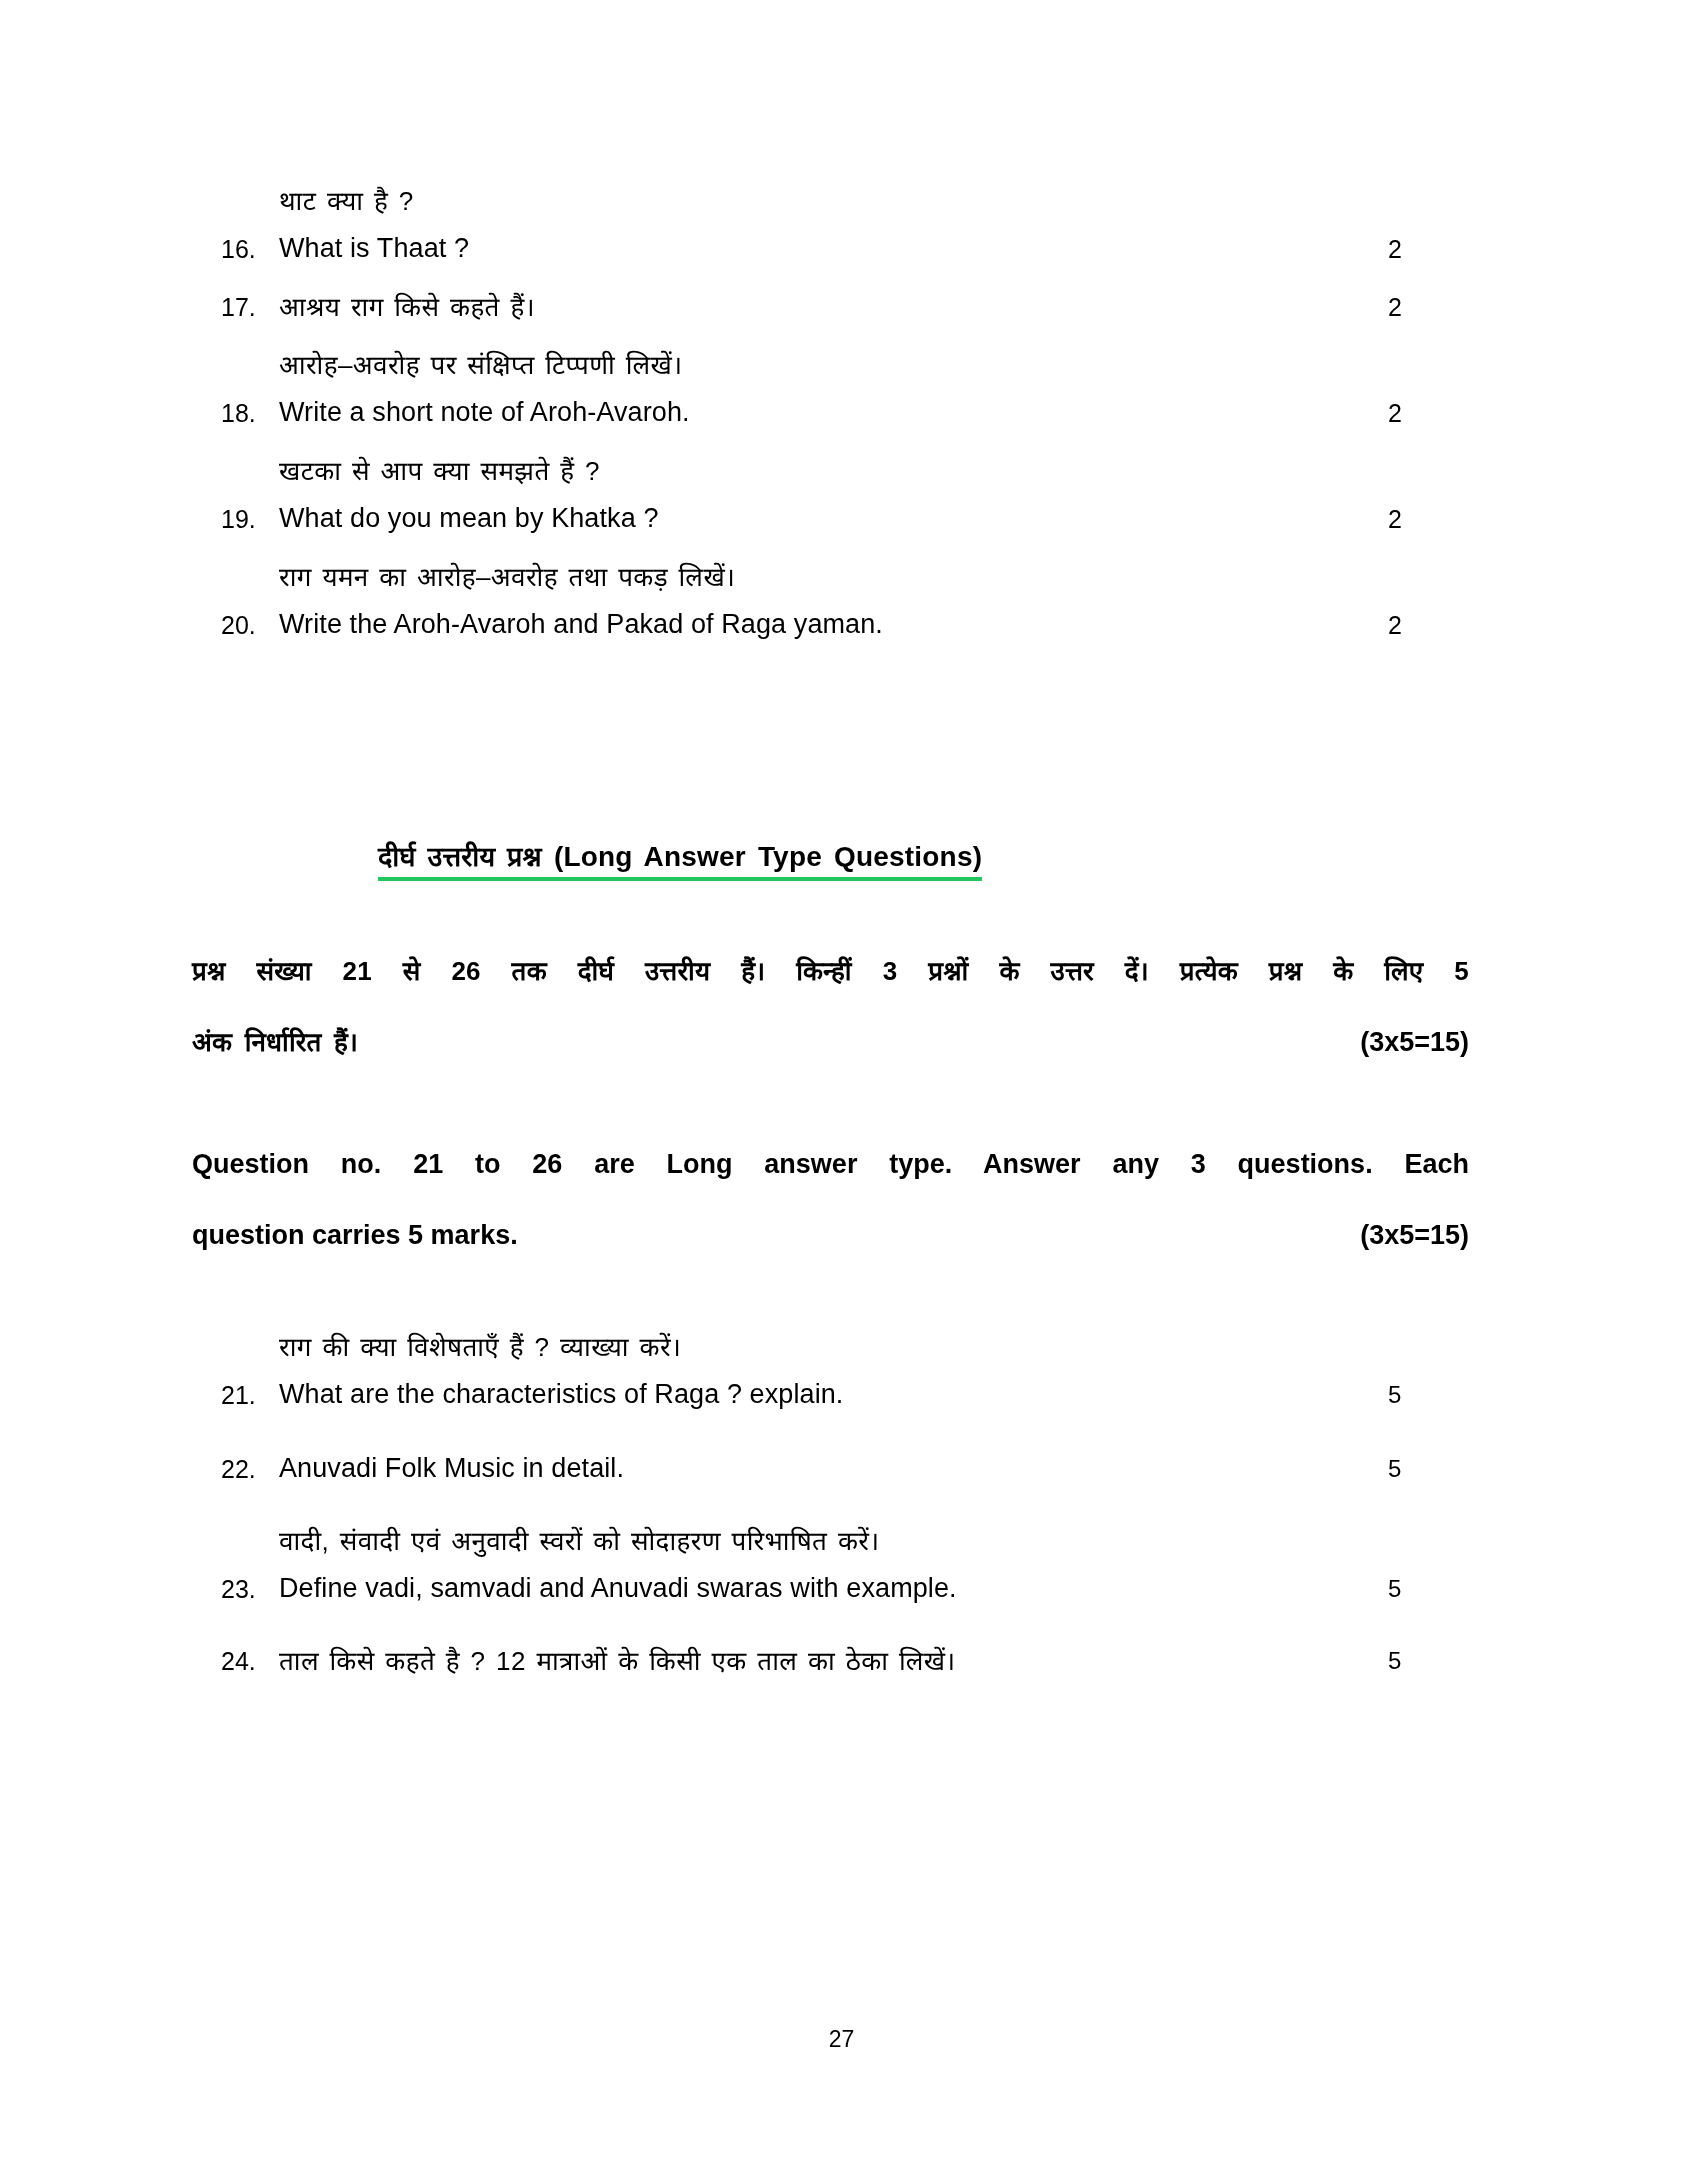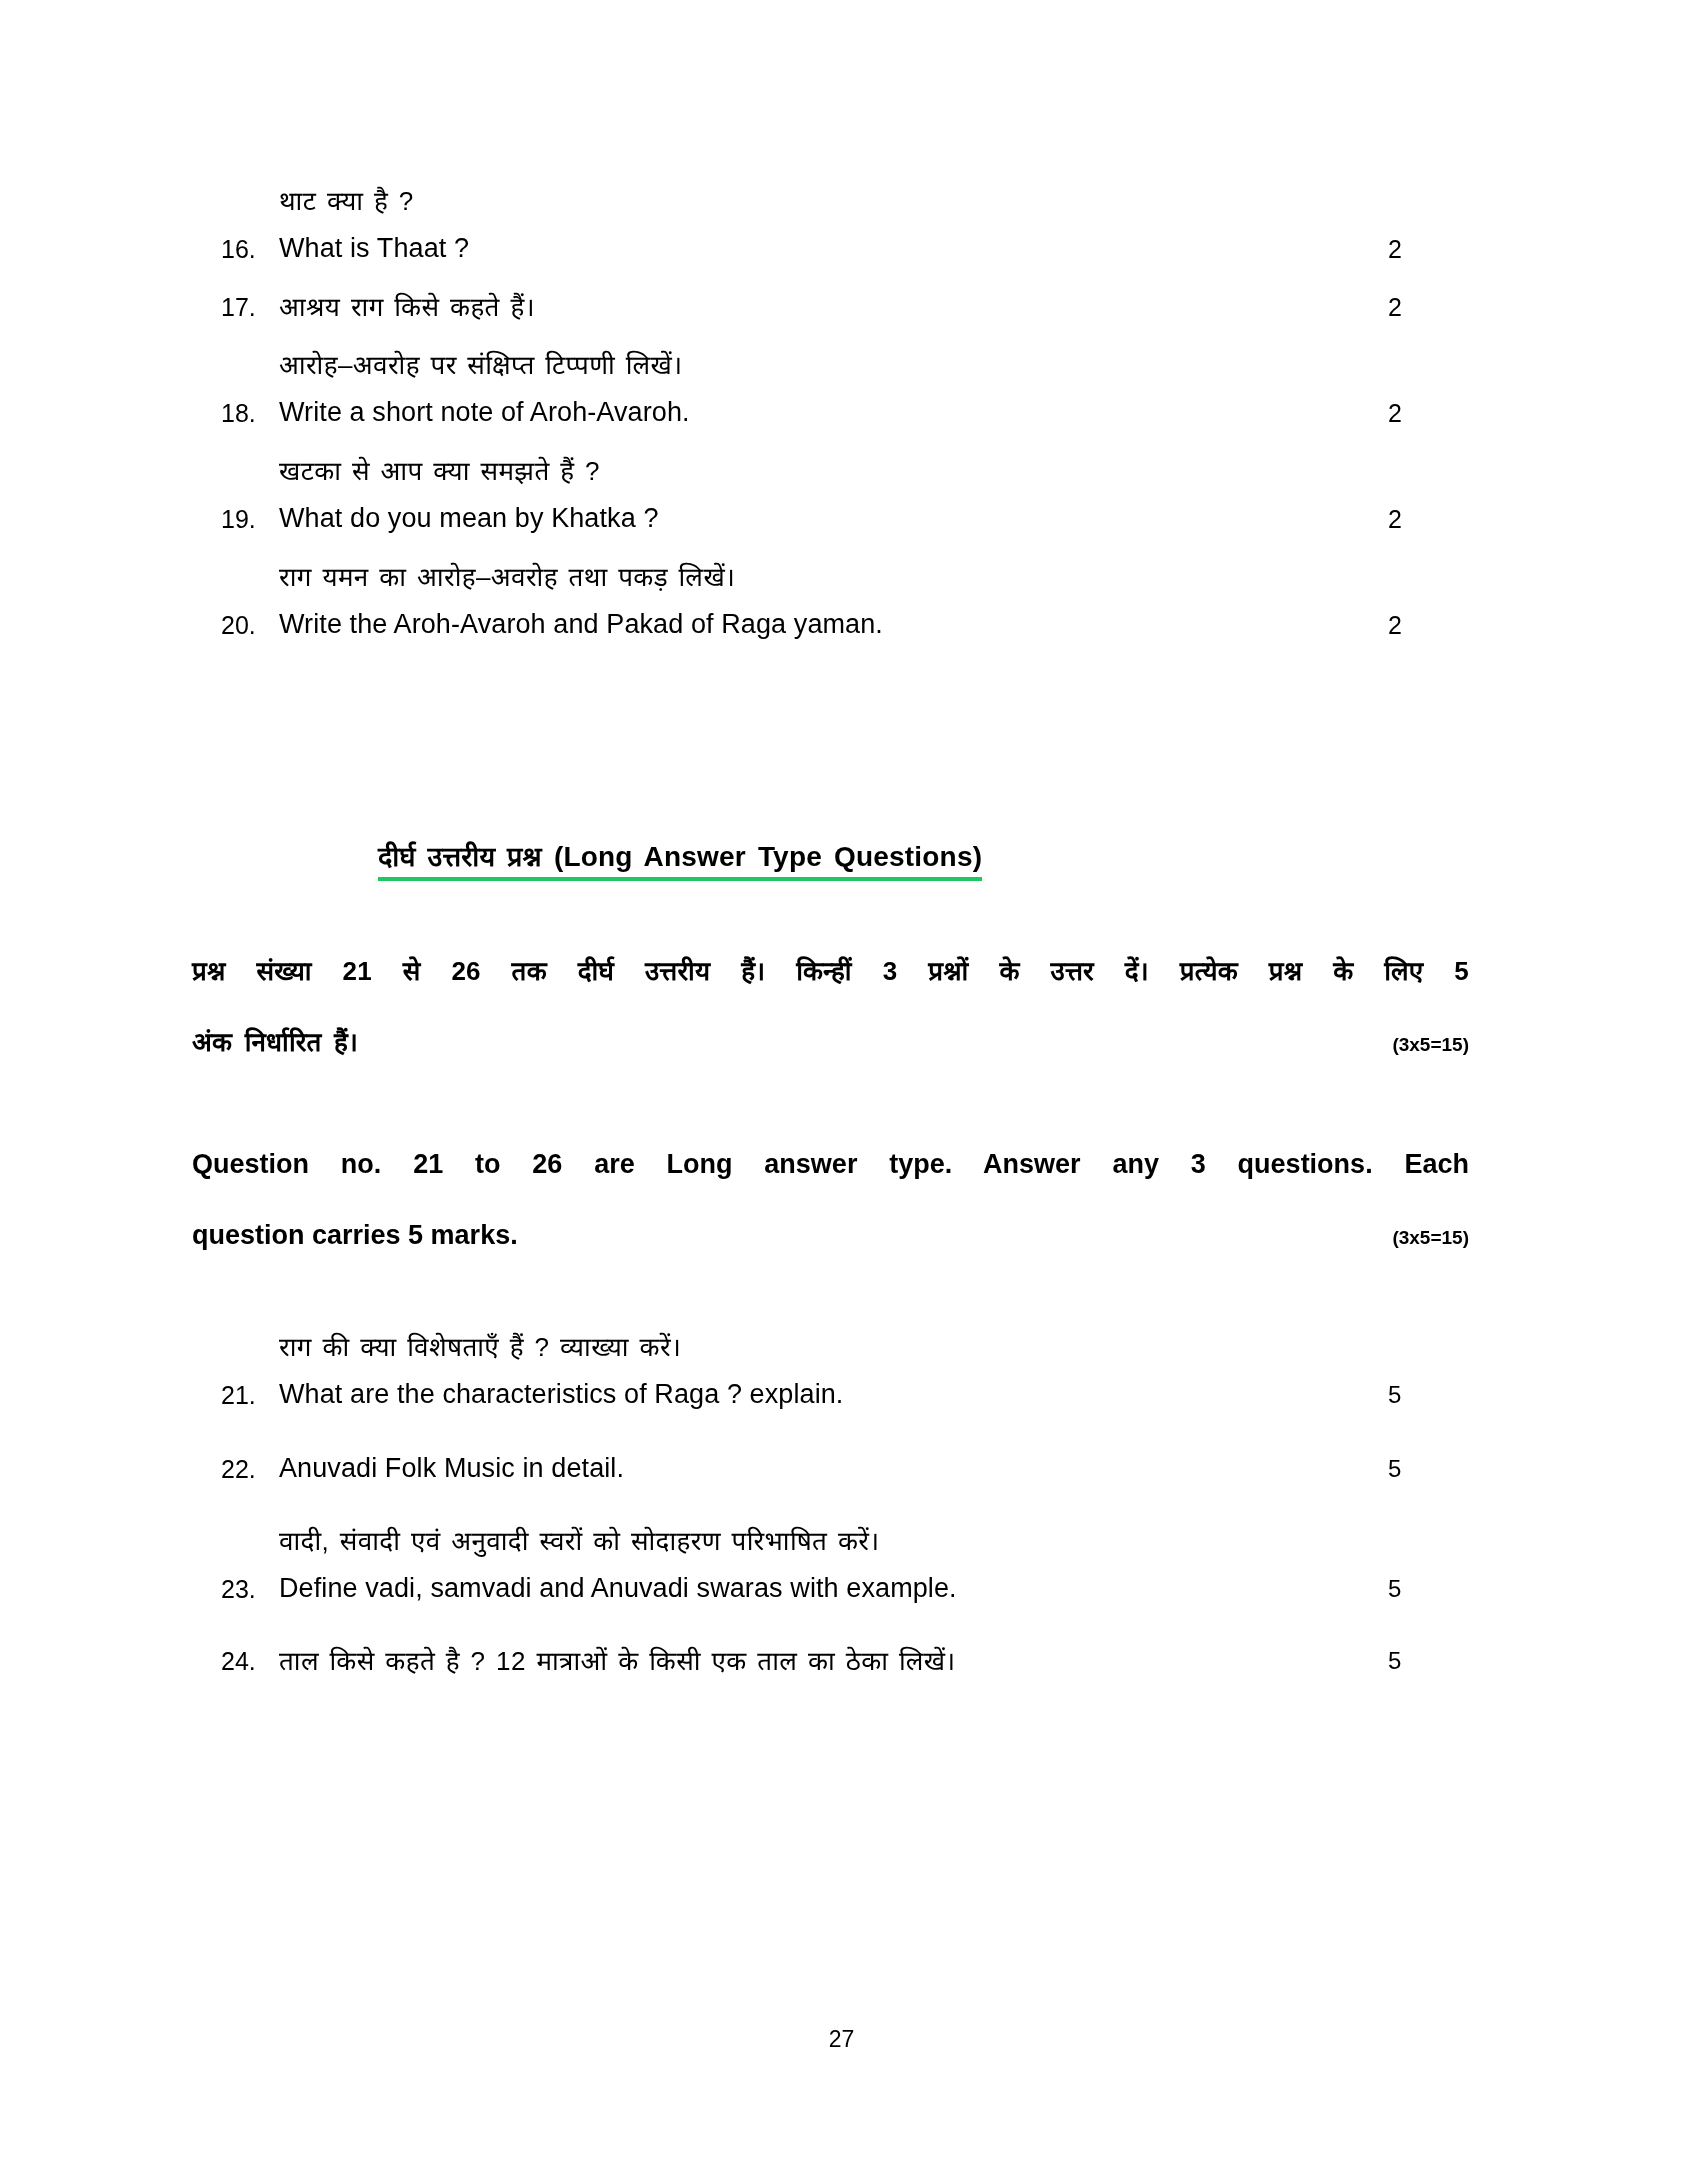--- a/index.html
+++ b/index.html
@@ -111,21 +111,21 @@
     word-spacing: 5px;
   }
   .instr-justify {
     text-align: justify;
     text-align-last: justify;
     width: 100%;
   }
   .instr-marks {
     white-space: nowrap;
     padding-left: 24px;
-    font-size: 19px;
+    font-size: 27px;
   }
 
   
   .qlist2 {
     position: absolute;
     left: 158px;
     top: 1312px;
     width: 1327px;
   }
   .qlist2 .qrow { margin-bottom: 0; }

